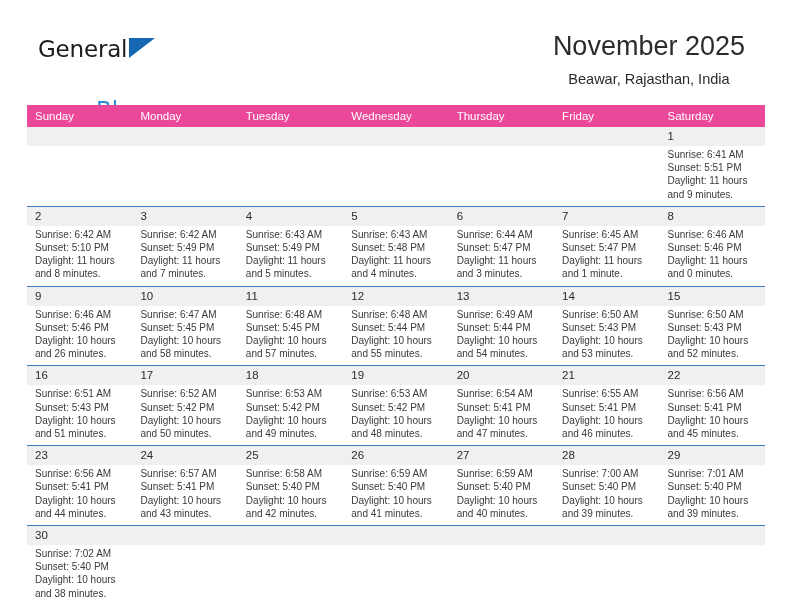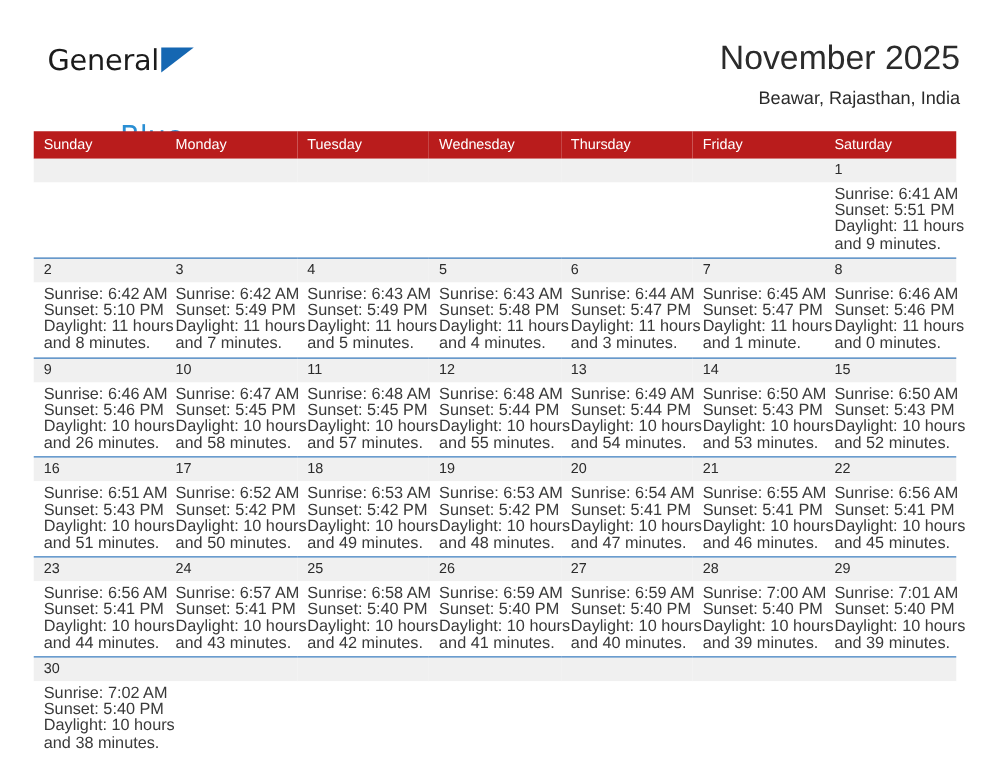--- a/index.html
+++ b/index.html
@@ -62,23 +62,23 @@
     top: 23px;
     font-size: 23px;
     line-height: 26px;
     color: #2a8fd4;
     font-family: "DejaVu Sans", sans-serif;
     font-weight: 400;
     margin-top: 38px;
   }
   .title-block {
     position: absolute;
-    right: 24px;
+    right: 47px;
     top: 30px;
-    text-align: right;
+    text-align: center;
   }
   .cal-title {
     font-size: 27px;
     line-height: 32px;
     color: #2b2b2b;
     font-weight: 400;
     white-space: nowrap;
   }
   .cal-subtitle {
     margin-top: 8px;
@@ -97,21 +97,21 @@
     width: 738px;
   }
   table.cal {
     border-collapse: collapse;
     table-layout: fixed;
     width: 738px;
   }
   table.cal col { width: 105.43px; }
 
   thead th {
-    background: #b91c1c;
+    background: #ec4899;
     color: #ffffff;
     font-size: 11.5px;
     font-weight: 400;
     text-align: left;
     padding: 5px 0 5px 8px;
     height: 19px;
     box-sizing: border-box;
     border: none;
   }
 
@@ -126,21 +126,21 @@
     height: 18px;
     vertical-align: top;
     box-sizing: border-box;
   }
   tbody tr.daterow.firstrow td {
     border-top: none;
   }
   tbody tr.infrow td {
     background: #ffffff;
     padding: 2px 6px 5px 8px;
-    font-size: 13px;
+    font-size: 10px;
     line-height: 13.2px;
     color: #3a3a3a;
     vertical-align: top;
     height: 55px;
     box-sizing: border-box;
     border: none;
   }
   .cellline { display: block; white-space: nowrap; }
 </style>
 </head>

